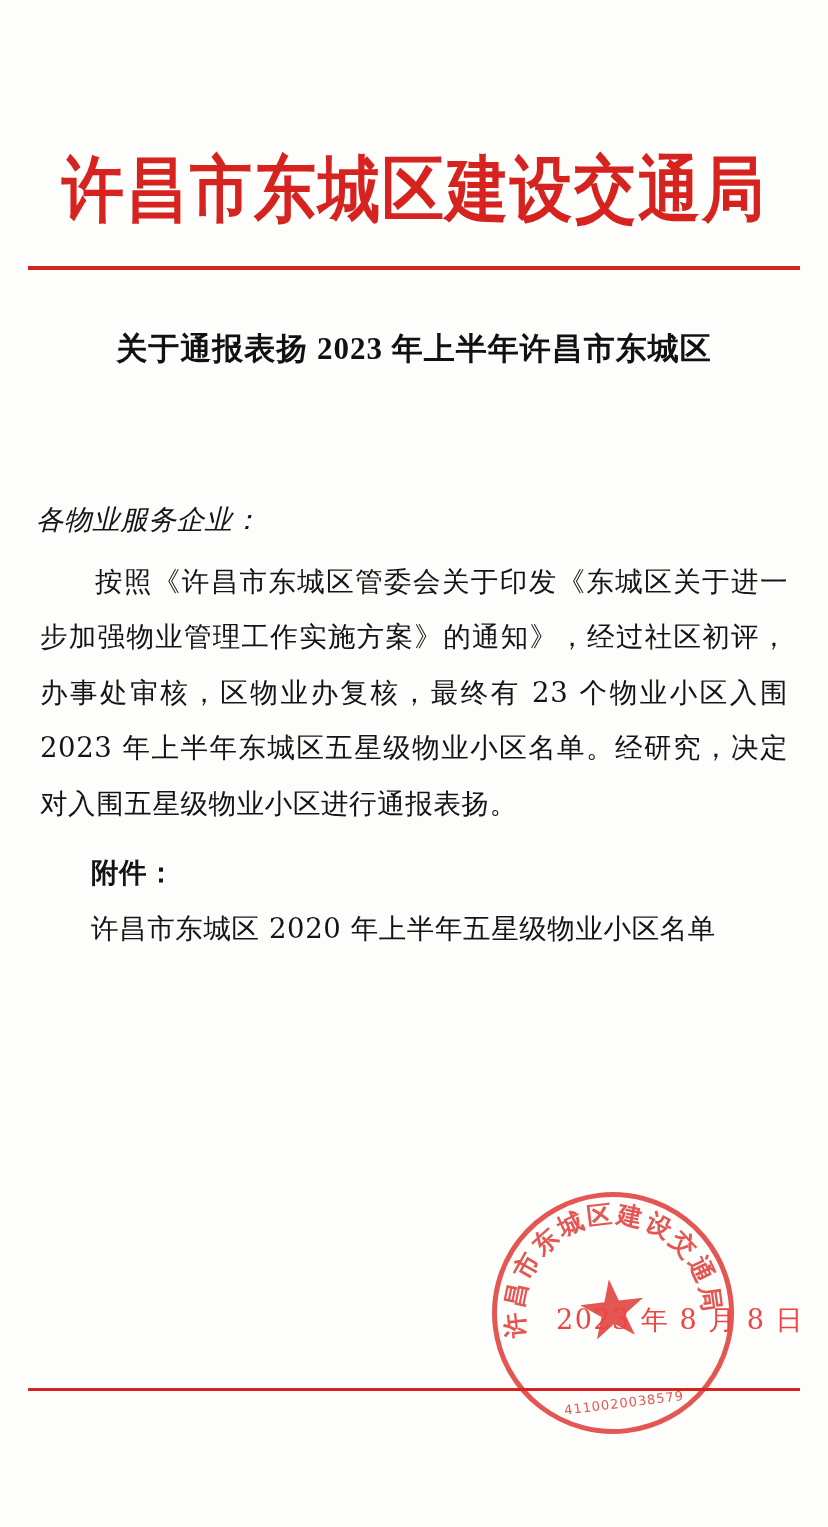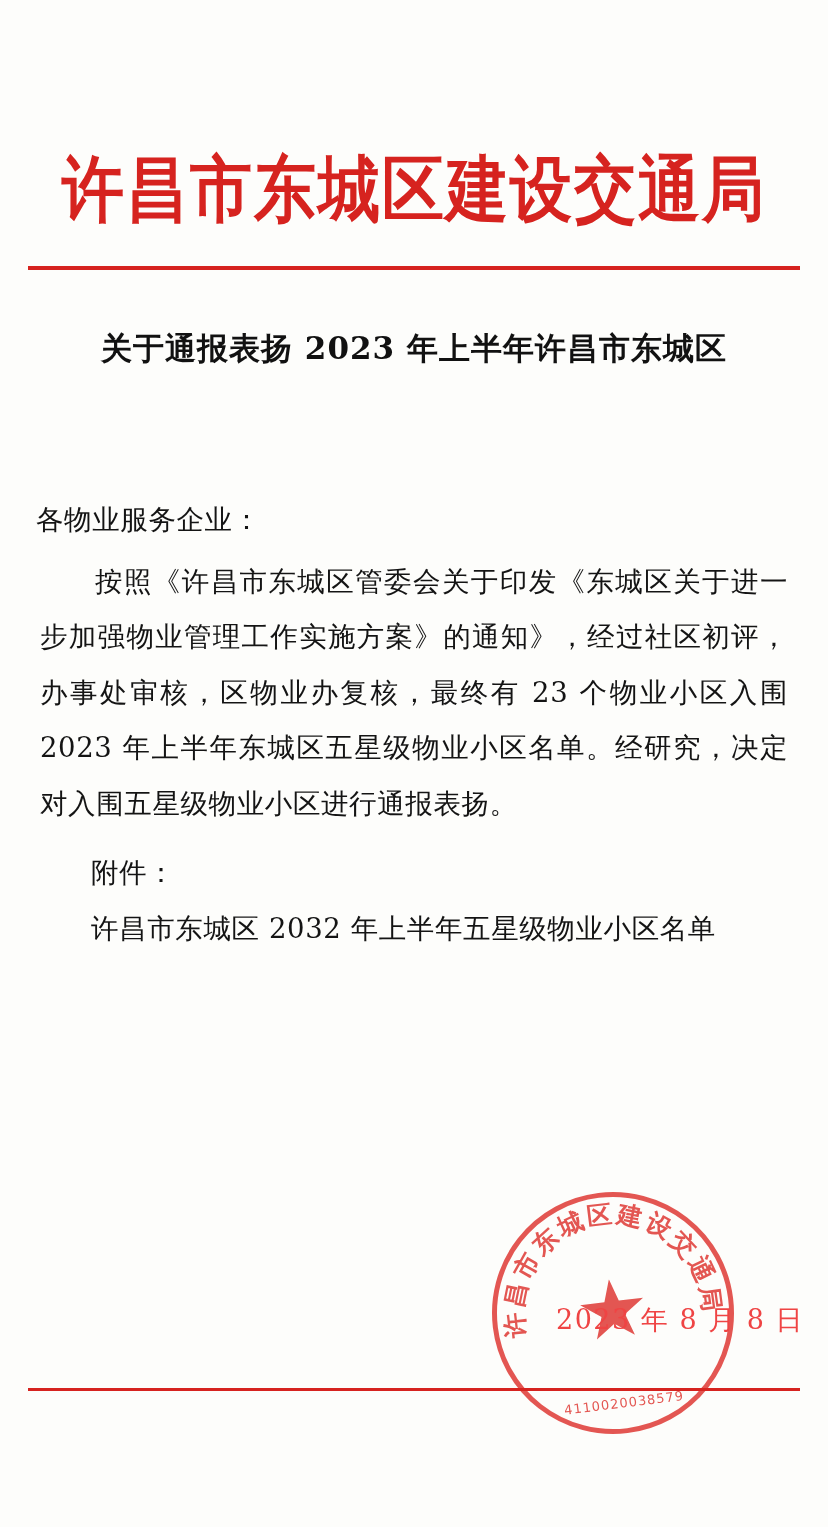--- a/index.html
+++ b/index.html
@@ -59,45 +59,48 @@
     width: 748px;
     text-align: center;
     font-size: 31px;
     font-weight: bold;
     line-height: 1.72;
     letter-spacing: 1px;
     color: #111;
   }
   .doc-title .line {
     display: block;
+    font-family: Liberation Serif, serif;
   }
 
   
   .body-block {
     position: absolute;
     top: 492px;
     left: 36px;
     width: 756px;
     font-size: 27.5px;
     line-height: 2.02;
     letter-spacing: 0.6px;
     color: #141414;
     text-align: justify;
     text-justify: inter-ideograph;
   }
   .salutation {
     margin: 0 0 6px 0;
+    font-style: italic;
   }
   .para {
     margin: 4px;
     text-indent: 2em;
   }
   .attach-label {
     margin: 14px 0 0 0;
     text-indent: 2em;
+    font-weight: bold;
   }
   .attach-item {
     margin: 0;
     text-indent: 2em;
   }
 
   
   .seal {
     position: absolute;
     left: 492px;
@@ -181,21 +184,21 @@
   <div class="letterhead-rule"></div>
 
   <div class="doc-title">
     <span class="line">关于通报表扬 2023 年上半年许昌市东城区</span>
   </div>
 
   <div class="body-block">
     <p class="salutation">各物业服务企业：</p>
     <p class="para">按照《许昌市东城区管委会关于印发《东城区关于进一步加强物业管理工作实施方案》的通知》，经过社区初评，办事处审核，区物业办复核，最终有 23 个物业小区入围 2023 年上半年东城区五星级物业小区名单。经研究，决定对入围五星级物业小区进行通报表扬。</p>
     <p class="attach-label">附件：</p>
-    <p class="attach-item">许昌市东城区 2032 年上半年五星级物业小区名单</p>
+    <p class="attach-item">许昌市东城区 2020 年上半年五星级物业小区名单</p>
   </div>
 
   <div class="seal">
     <div class="seal-inner">
       <svg class="seal-arc-text" viewBox="0 0 232 232">
         <defs>
           <path id="arcPath" d="M 26,116 A 90,90 0 0 1 206,116"></path>
         </defs>
         <text text-anchor="middle">
           <textPath href="#arcPath" startOffset="50%">许昌市东城区建设交通局</textPath>

